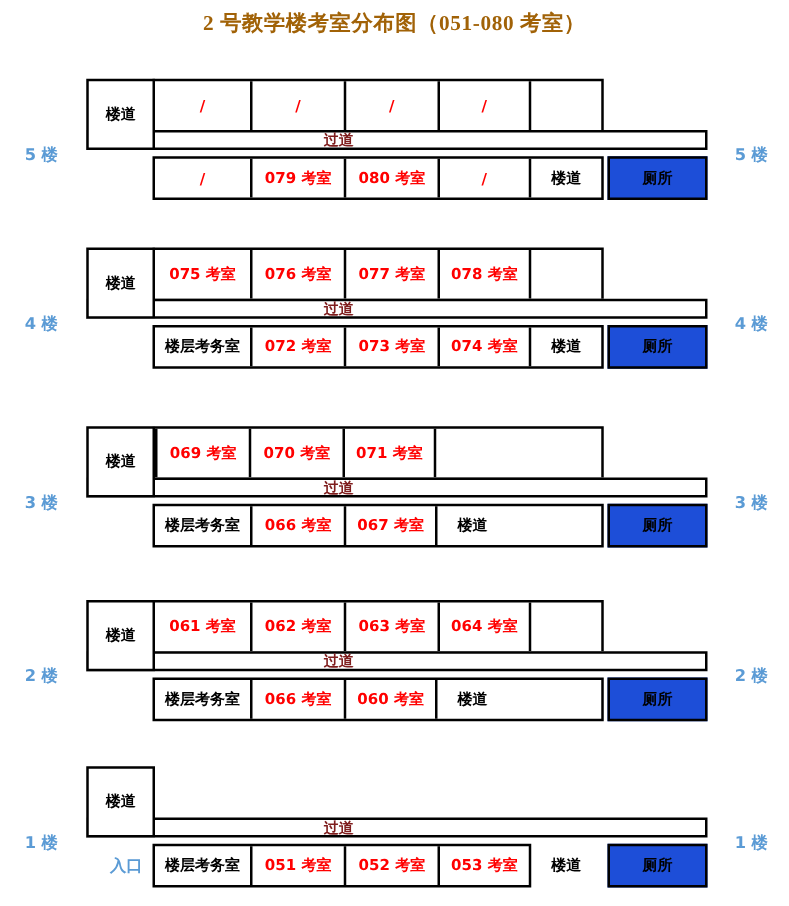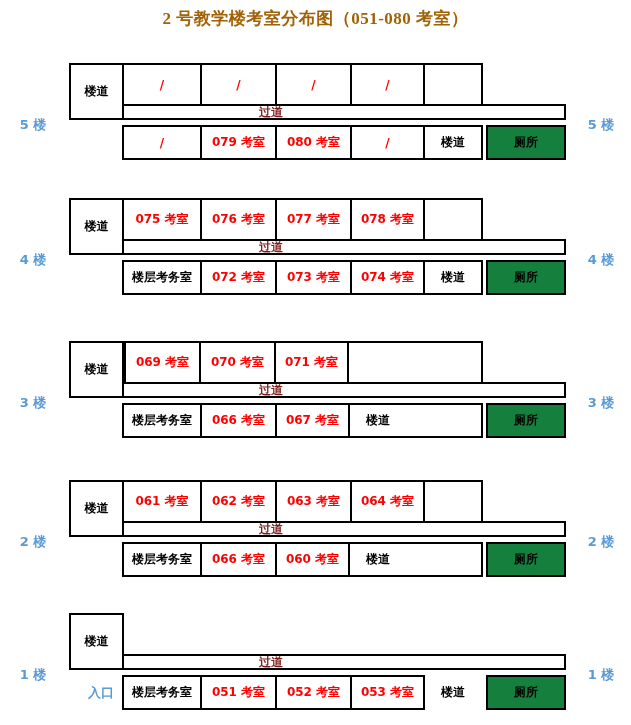--- a/index.html
+++ b/index.html
@@ -54,21 +54,21 @@
   .cell.c5{width:58px;border-left:2px solid #000;}
   .room{color:#FF0000;}
   .black{color:#000000;}
   .corridor-open{
     position:absolute;left:354px;top:62px;width:60px;height:35px;
     display:flex;align-items:center;justify-content:center;
     font-size:12px;color:#000;
   }
   .toilet{
     position:absolute;left:417px;top:62px;width:80px;height:35px;
-    border:2px solid #000;box-sizing:border-box;background:#15803d;
+    border:2px solid #000;box-sizing:border-box;background:#1d4ed8;
     display:flex;align-items:center;justify-content:center;
     font-size:12px;color:#000;
   }
   .entrance{
     position:absolute;left:10px;top:62px;width:44px;height:35px;
     display:flex;align-items:center;justify-content:center;
     color:#5B9BD5;font-size:13px;white-space:nowrap;
   }
 </style>
 </head>

